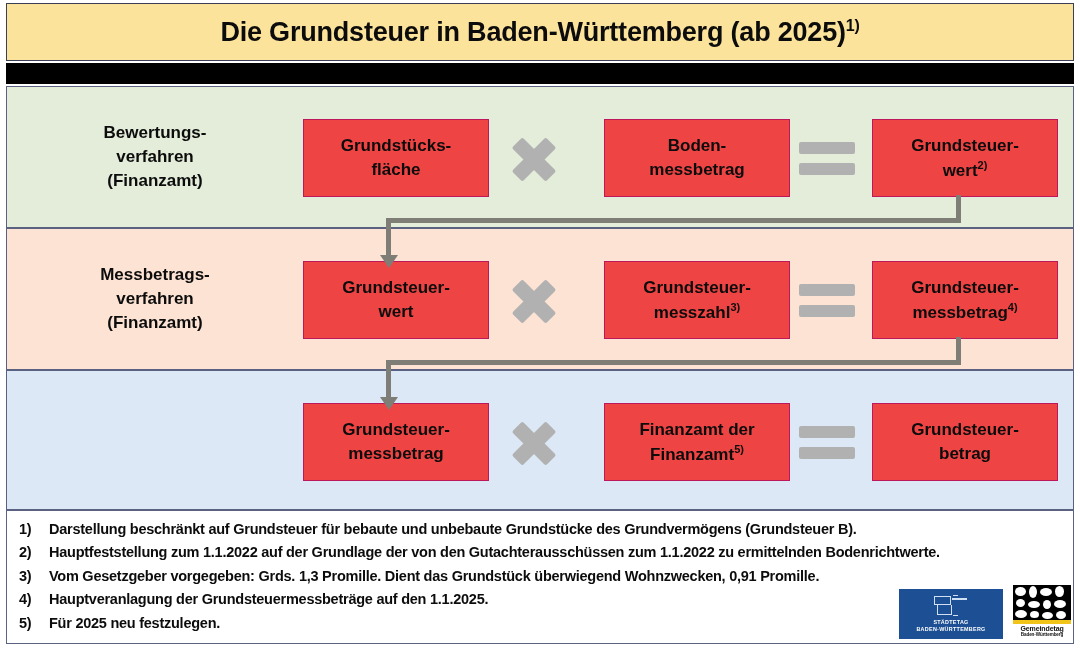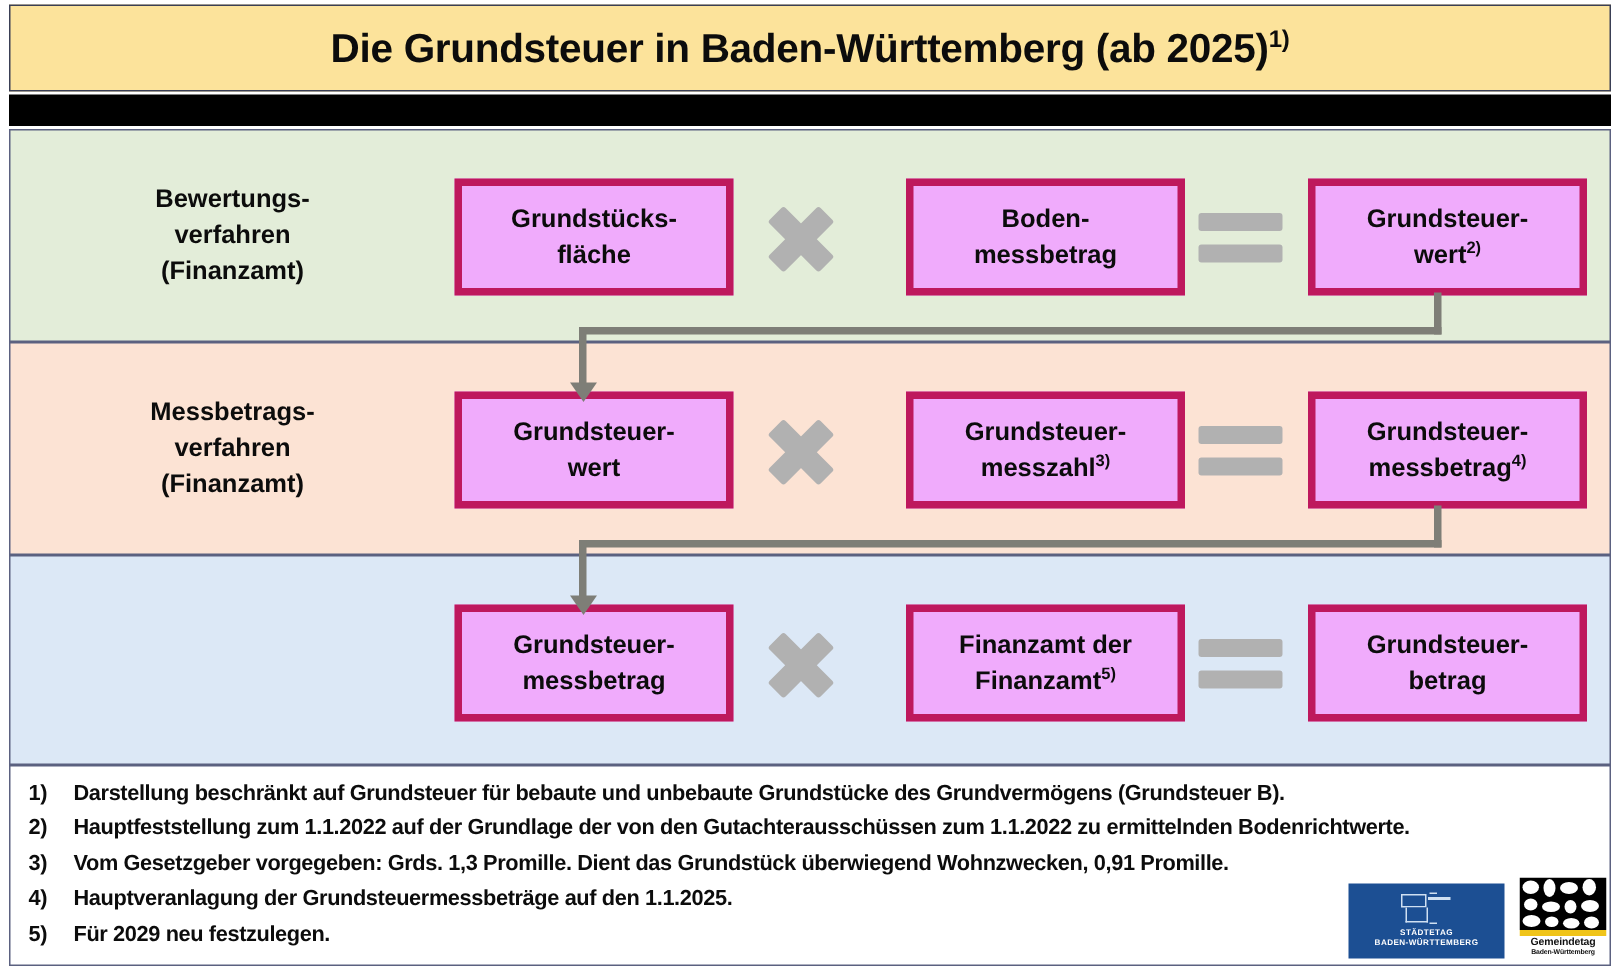--- a/index.html
+++ b/index.html
@@ -82,22 +82,22 @@
     font-weight: bold;
     color: #0c0c0c;
     line-height: 1.42;
   }
 
   
   .node-box {
     position: absolute;
     width: 186px;
     height: 78px;
-    background: #f0abfc;
-    border: 5px solid #be185d;
+    background: #ef4444;
+    border: 1px solid #be185d;
     box-sizing: border-box;
     display: flex;
     align-items: center;
     justify-content: center;
     text-align: center;
     font-size: 17px;
     font-weight: bold;
     color: #0c0c0c;
     line-height: 1.4;
   }
@@ -393,21 +393,21 @@
     <div class="fn-row">
       <span class="fn-num">3)</span>
       <span class="fn-txt">Vom Gesetzgeber vorgegeben: Grds. 1,3 Promille. Dient das Grundstück überwiegend Wohnzwecken, 0,91 Promille.</span>
     </div>
     <div class="fn-row">
       <span class="fn-num">4)</span>
       <span class="fn-txt">Hauptveranlagung der Grundsteuermessbeträge auf den 1.1.2025.</span>
     </div>
     <div class="fn-row">
       <span class="fn-num">5)</span>
-      <span class="fn-txt">Für 2029 neu festzulegen.</span>
+      <span class="fn-txt">Für 2025 neu festzulegen.</span>
     </div>
   </div>
 
   <div class="logo-staedtetag">
     <div class="st-mark">
       <i class="m1"></i>
         <i class="m2"></i>
         <i class="m3"></i>
         <i class="m4"></i>
     </div>

